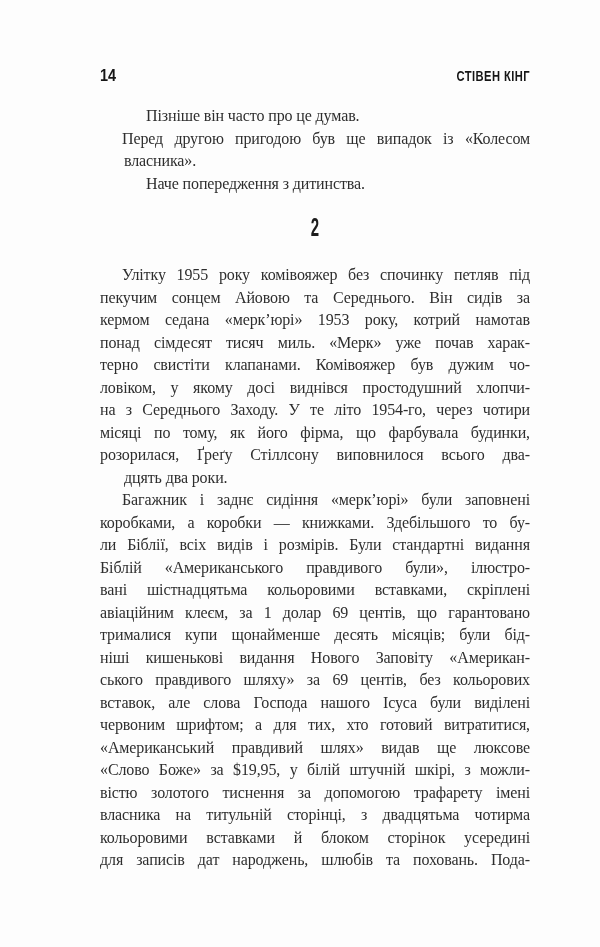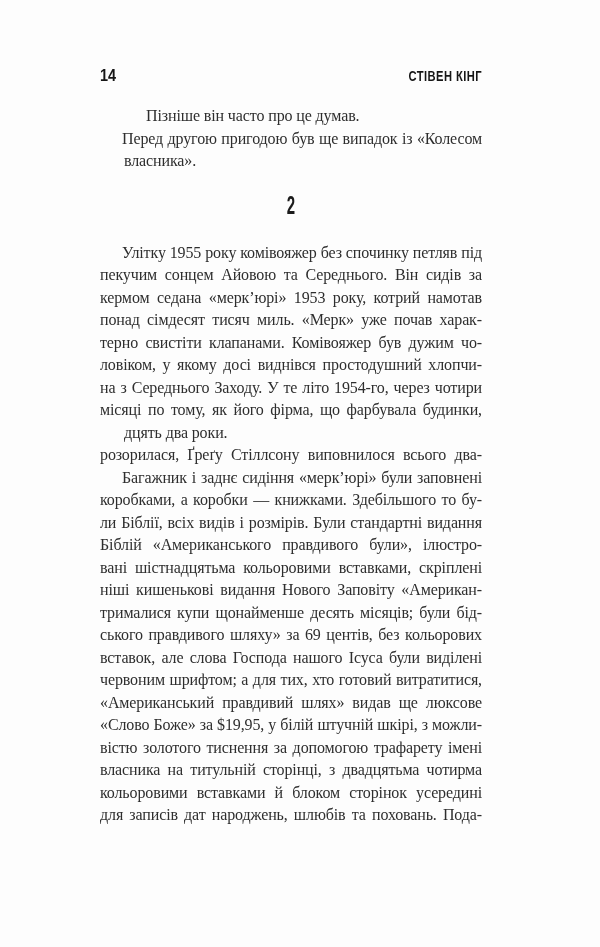--- a/index.html
+++ b/index.html
@@ -2,21 +2,21 @@
 <html><head>
 <meta charset="utf-8">
 <style>
   html, body { margin: 0; padding: 0; background: #e8e8e8; }
   .page {
     position: relative;
     width: 600px;
     height: 947px;
     background: #fdfdfd;
     box-sizing: border-box;
-    padding: 66px 118px 0 100px;
+    padding: 66px 70px 0 100px;
     overflow: hidden;
   }
   .header {
     display: flex;
     justify-content: space-between;
     align-items: baseline;
     height: 20px;
     margin-bottom: 19px;
     font-family: "Liberation Sans", sans-serif;
     font-weight: 700;
@@ -69,47 +69,49 @@
     <span class="pagenum">14</span>
     <span class="runhead">СТІВЕН КІНГ</span>
   </div>
 
   <div class="bodytext">
 
     <div class="intro">
       <div class="line left indent">Пізніше він часто про це думав.</div>
       <div class="line indent"><span class="italic">Перед</span><span> другою пригодою був ще випадок із «Колесом</span></div>
       <div class="line left">власника».</div>
+      <div class="line left indent">Наче попередження з дитинства.</div>
     </div>
 
     <div class="section-heading">
       <span class="secnum">2</span>
     </div>
 
     <div class="paragraph">
       <div class="line indent">Улітку 1955 року комівояжер без спочинку петляв під</div>
       <div class="line">пекучим сонцем Айовою та Середнього. Він сидів за</div>
       <div class="line">кермом седана «мерк’юрі» 1953 року, котрий намотав</div>
       <div class="line">понад сімдесят тисяч миль. «Мерк» уже почав харак-</div>
       <div class="line">терно свистіти клапанами. Комівояжер був дужим чо-</div>
       <div class="line">ловіком, у якому досі виднівся простодушний хлопчи-</div>
       <div class="line">на з Середнього Заходу. У те літо 1954-го, через чотири</div>
       <div class="line">місяці по тому, як його фірма, що фарбувала будинки,</div>
+      <div class="line">розорилася, Ґреґу Стіллсону виповнилося всього два-</div>
       <div class="line left">дцять два роки.</div>
-      <div class="line">розорилася, Ґреґу Стіллсону виповнилося всього два-</div>
     </div>
 
     <div class="paragraph">
       <div class="line indent">Багажник і заднє сидіння «мерк’юрі» були заповнені</div>
       <div class="line">коробками, а коробки — книжками. Здебільшого то бу-</div>
       <div class="line">ли Біблії, всіх видів і розмірів. Були стандартні видання</div>
       <div class="line">Біблій «Американського правдивого були», ілюстро-</div>
       <div class="line">вані шістнадцятьма кольоровими вставками, скріплені</div>
+      <div class="line">авіаційним клеєм, за 1 долар 69 центів, що гарантовано</div>
+      <div class="line">трималися купи щонайменше десять місяців; були бід-</div>
       <div class="line">ніші кишенькові видання Нового Заповіту «Американ-</div>
-      <div class="line">трималися купи щонайменше десять місяців; були бід-</div>
       <div class="line">ського правдивого шляху» за 69 центів, без кольорових</div>
       <div class="line">вставок, але слова Господа нашого Ісуса були виділені</div>
       <div class="line">червоним шрифтом; а для тих, хто готовий витратитися,</div>
       <div class="line">«Американський правдивий шлях» видав ще люксове</div>
       <div class="line">«Слово Боже» за $19,95, у білій штучній шкірі, з можли-</div>
       <div class="line">вістю золотого тиснення за допомогою трафарету імені</div>
       <div class="line">власника на титульній сторінці, з двадцятьма чотирма</div>
       <div class="line">кольоровими вставками й блоком сторінок усередині</div>
       <div class="line">для записів дат народжень, шлюбів та поховань. Пода-</div>
     </div>

